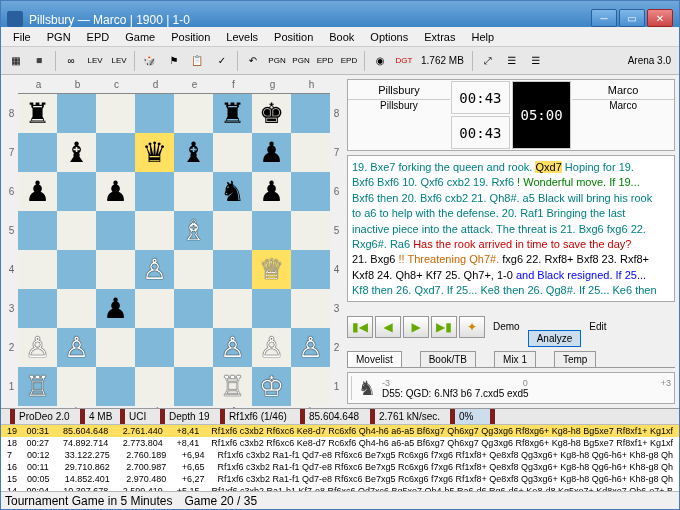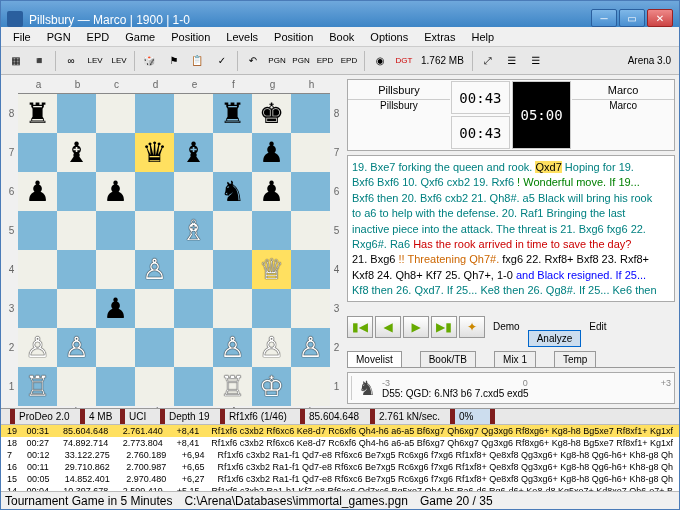--- a/index.html
+++ b/index.html
@@ -409,16 +409,15 @@
           <span style="width:62px">10.397.678</span>
           <span style="width:56px">2.599.419</span>
           <span style="width:36px">+5,15</span>
           <span>Rf1xf6 c3xb2 Ra1-b1 Kf7-e8 Rf6xc6 Qd7xc6 Bg5xe7 Qh4-h5 Ra6-d6 Rg6-d6+ Ke8-d8 Kg5xe7+ Kd8xe7 Qh6-e7+ B</span>
         </div>
       </div>
   </div>
 
   <div class="status">
     <span>Tournament Game in 5 Minutes</span>
-    <span>C:\Arena\Databases\immortal_games.pgn</span>
     <span>Game 20 / 35</span>
   </div>
 </div>
 
 </body></html>

